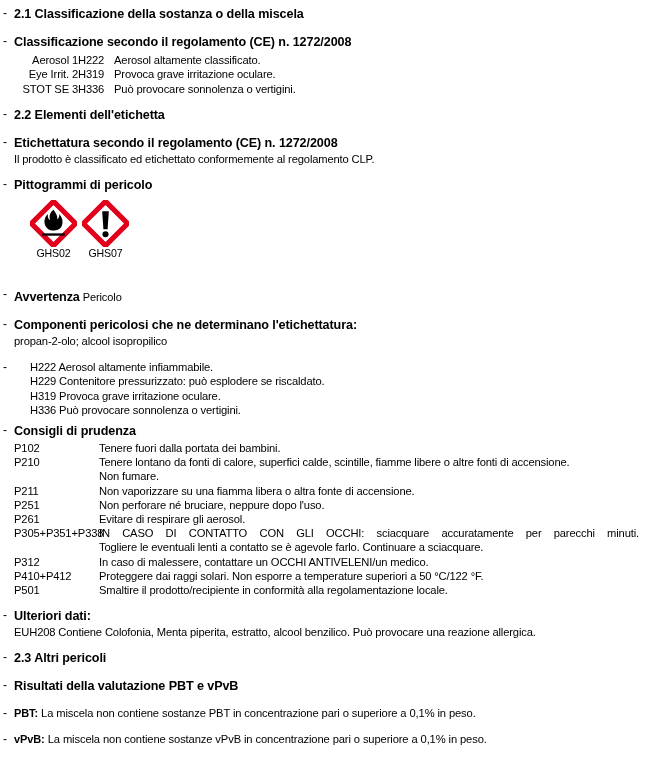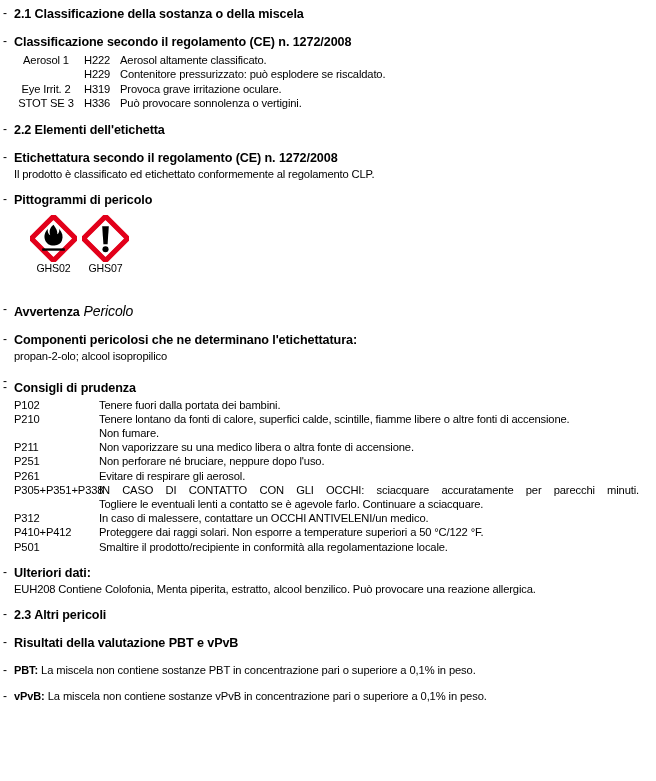--- a/index.html
+++ b/index.html
@@ -51,24 +51,23 @@
     font-weight: bold;
     line-height: 17px;
     letter-spacing: -0.1px;
   }
   .h-inline-bold {
     font-size: 12.6px;
     font-weight: bold;
     letter-spacing: -0.1px;
   }
   .inline-reg {
-    font-size: 14px;
+    font-size: 11px;
     font-weight: normal;
     letter-spacing: -0.1px;
-    font-style: italic;
   }
 
   
   .body-txt {
     font-size: 11.2px;
     font-weight: normal;
     line-height: 14px;
     letter-spacing: -0.15px;
   }
 
@@ -84,23 +83,22 @@
   }
   .cls-table td {
     font-size: 11.2px;
     line-height: 14.4px;
     letter-spacing: -0.15px;
     padding: 0;
     vertical-align: top;
     white-space: nowrap;
   }
   .cls-table td.cat {
-    text-align: center;
+    text-align: right;
     width: 64px;
-    padding-right: 6px;
   }
   .cls-table td.hcode {
     padding-right: 4px;
     width: 32px;
   }
 
   
   .p-table {
     border-collapse: collapse;
     width: 641px;
@@ -188,25 +186,20 @@
   <div class="blk">
     <span class="dash">-</span>
     <div class="h-sub">Classificazione secondo il regolamento (CE) n. 1272/2008</div>
 
     <table class="cls-table">
       <tbody>
         <tr>
           <td class="cat">Aerosol 1</td>
           <td class="hcode">H222</td>
           <td class="hdesc">Aerosol altamente classificato.</td>
-        </tr>
-        <tr>
-          <td class="cat"></td>
-          <td class="hcode">H229</td>
-          <td class="hdesc">Contenitore pressurizzato: può esplodere se riscaldato.</td>
         </tr>
         <tr>
           <td class="cat">Eye Irrit. 2</td>
           <td class="hcode">H319</td>
           <td class="hdesc">Provoca grave irritazione oculare.</td>
         </tr>
         <tr>
           <td class="cat">STOT SE 3</td>
           <td class="hcode">H336</td>
           <td class="hdesc">Può provocare sonnolenza o vertigini.</td>
@@ -286,20 +279,26 @@
   <div class="blk">
     <span class="dash">-</span>
     <div class="h-sub">Componenti pericolosi che ne determinano l'etichettatura:</div>
     <div class="body-txt">propan-2-olo; alcool isopropilico</div>
   </div>
 
   <div class="gap-md"></div>
 
   <div class="blk">
     <span class="dash">-</span>
+    <div class="h-list">
+      <div>H222 Aerosol altamente infiammabile.</div>
+      <div>H229 Contenitore pressurizzato: può esplodere se riscaldato.</div>
+      <div>H319 Provoca grave irritazione oculare.</div>
+      <div>H336 Può provocare sonnolenza o vertigini.</div>
+    </div>
   </div>
 
   <div class="gap-sm"></div>
 
   <div class="blk">
     <span class="dash">-</span>
     <div class="h-sub">Consigli di prudenza</div>
   </div>
 
   <table class="p-table">
@@ -311,21 +310,21 @@
       <tr>
         <td class="pcode">P210</td>
         <td class="ptext">Tenere lontano da fonti di calore, superfici calde, scintille, fiamme libere o altre fonti di accensione.</td>
       </tr>
       <tr>
         <td class="pcode"></td>
         <td class="ptext">Non fumare.</td>
       </tr>
       <tr>
         <td class="pcode">P211</td>
-        <td class="ptext">Non vaporizzare su una medico libera o altra fonte di accensione.</td>
+        <td class="ptext">Non vaporizzare su una fiamma libera o altra fonte di accensione.</td>
       </tr>
       <tr>
         <td class="pcode">P251</td>
         <td class="ptext">Non perforare né bruciare, neppure dopo l'uso.</td>
       </tr>
       <tr>
         <td class="pcode">P261</td>
         <td class="ptext">Evitare di respirare gli aerosol.</td>
       </tr>
       <tr>

